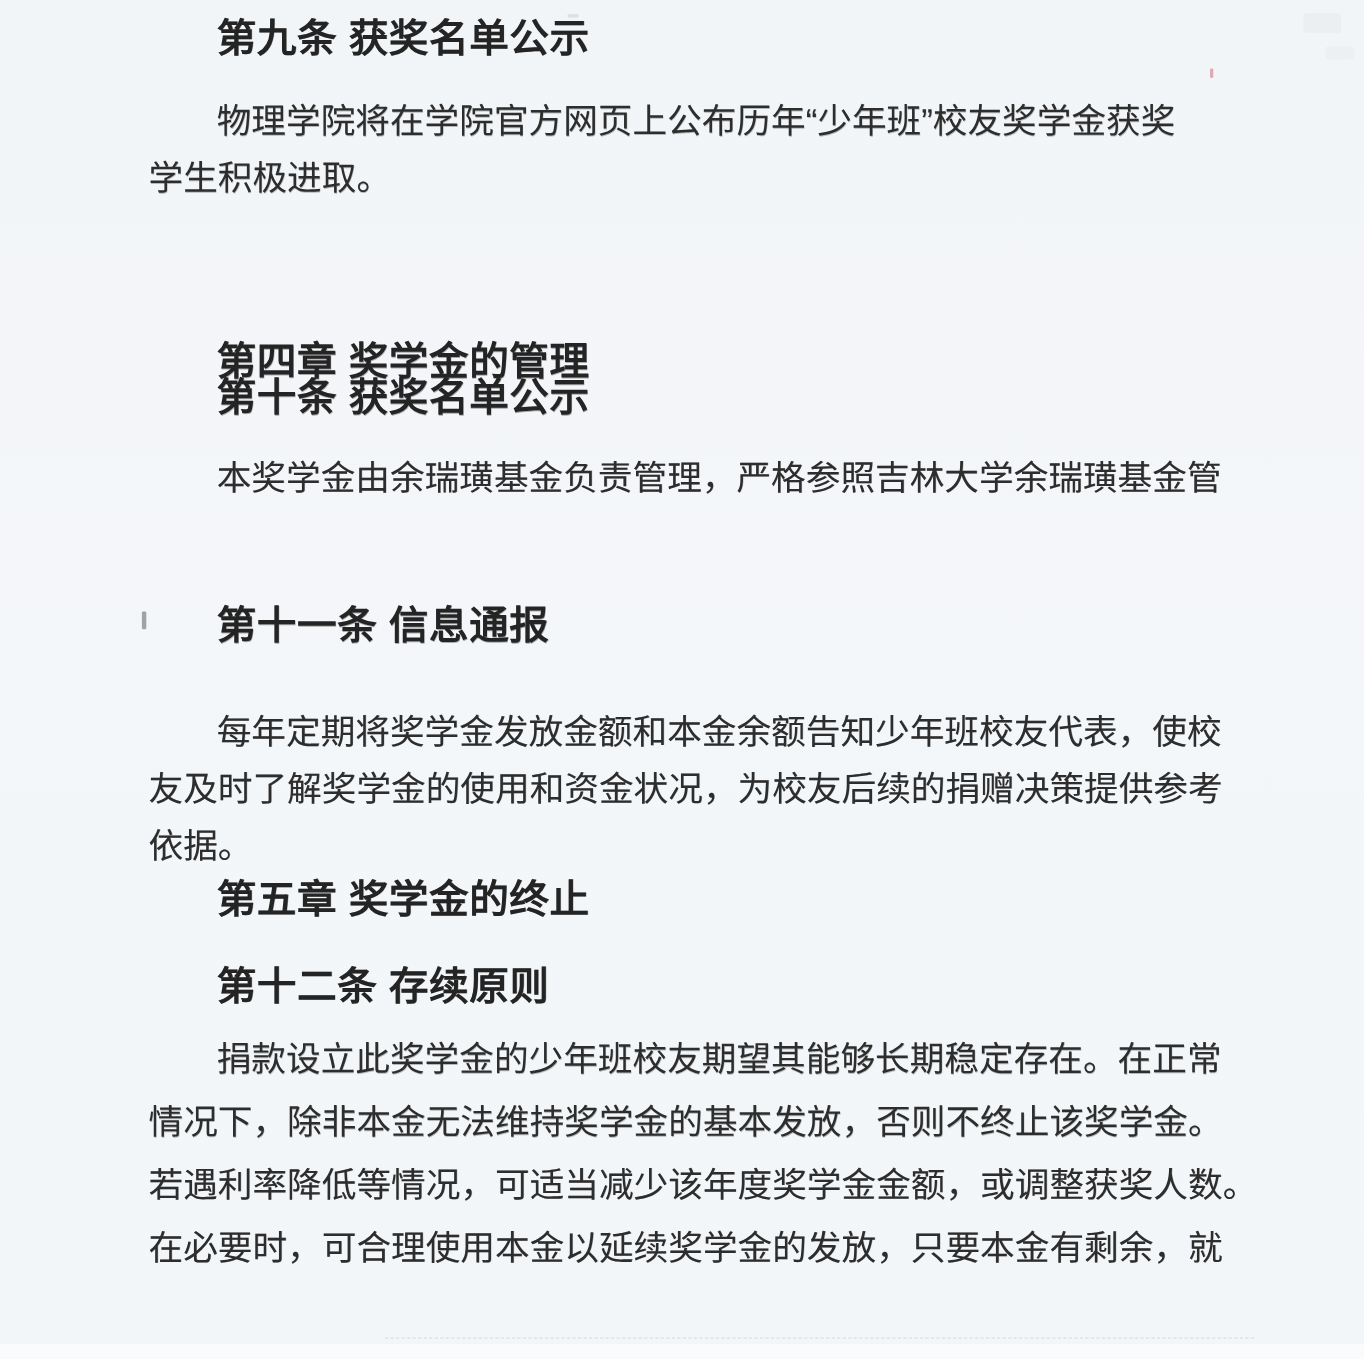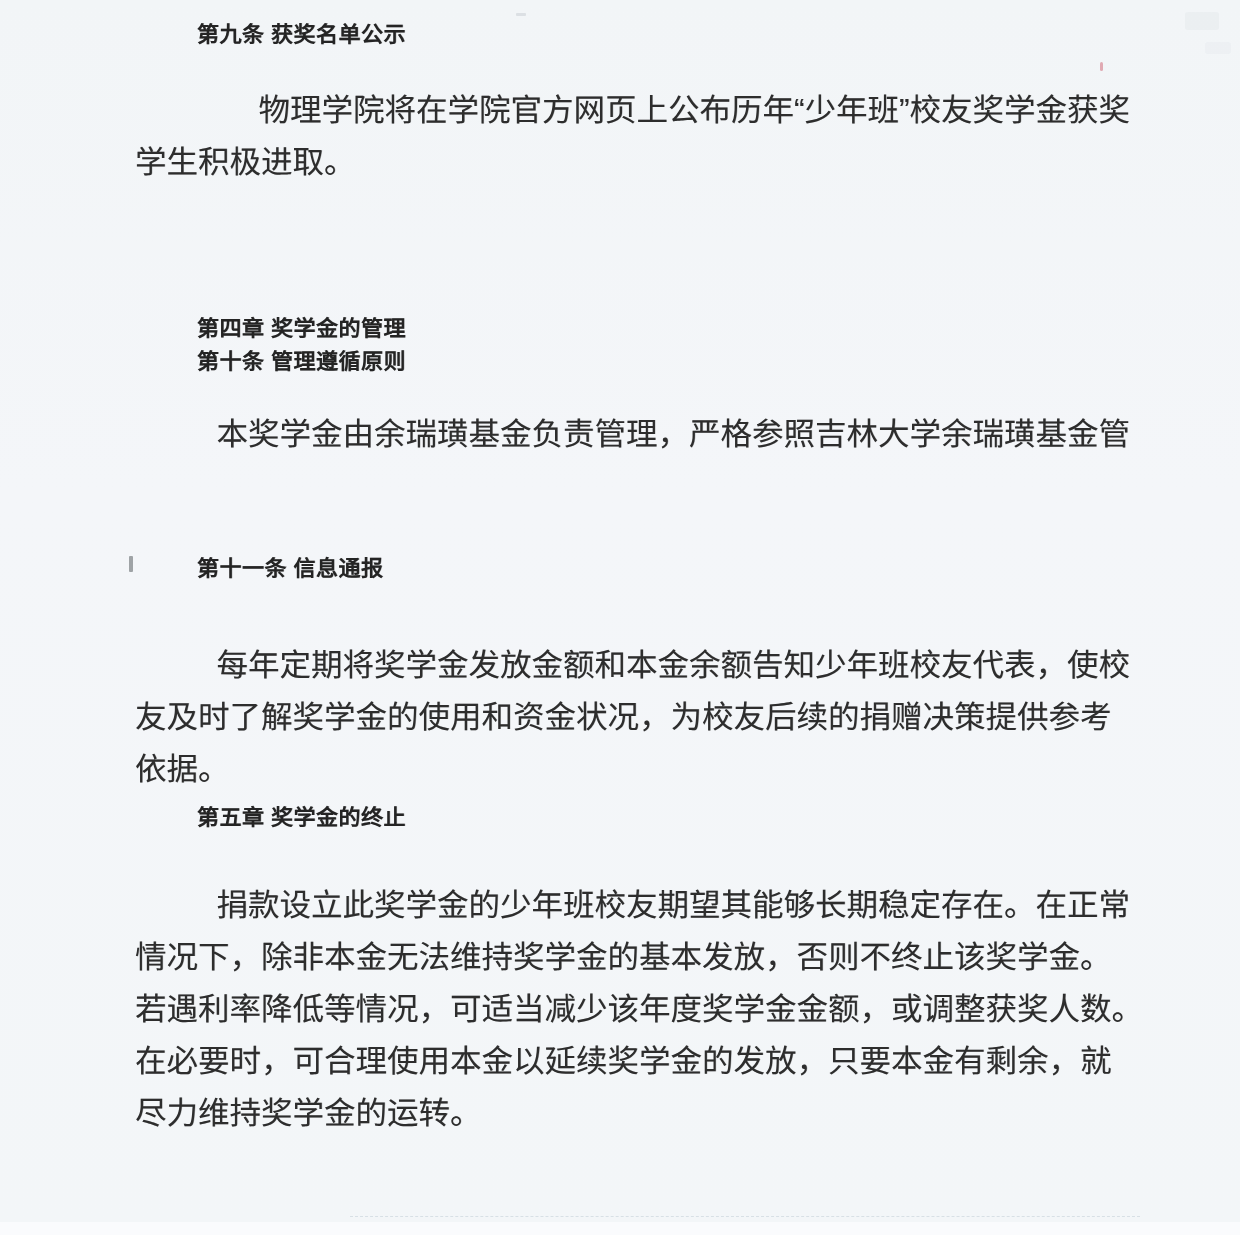--- a/index.html
+++ b/index.html
@@ -16,42 +16,41 @@
   }
   .doc {
     position: absolute;
     inset: 0;
   }
   .block {
     position: absolute;
   }
   .heading {
     left: 197px;
-    font-size: 22px;
+    font-size: 36px;
     font-weight: 700;
     line-height: 36px;
     color: #242424;
     letter-spacing: 0.5px;
     white-space: nowrap;
     text-shadow: 0.4px 0.4px 0.5px rgba(30,30,30,0.35);
   }
   .paragraph {
     left: 135px;
     width: 995px;
     color: #2d2d2d;
   }
   .paragraph .line {
     font-size: 31.5px;
     line-height: 52px;
     white-space: nowrap;
     text-shadow: 0.4px 0.4px 0.5px rgba(40,40,40,0.3);
   }
   .paragraph .line:first-child {
     padding-left: 62px;
-    text-align: right;
   }
   
   .doc > .block:nth-child(1)  { top: 17px;  }
   .doc > .block:nth-child(2)  { top: 84px;  }
   .doc > .block:nth-child(3)  { top: 271px; margin-top: 40px; }
   .doc > .block:nth-child(4)  { top: 344px; }
   .doc > .block:nth-child(5)  { top: 408px; }
   .doc > .block:nth-child(6)  { top: 551px; }
   .doc > .block:nth-child(7)  { top: 615px; margin-top: 24px; }
   .doc > .block:nth-child(8)  { top: 800px; }
@@ -94,37 +93,37 @@
 <body>
 
 <div class="page">
   <div class="doc">
       <div class="block heading">第九条 获奖名单公示</div>
       <div class="block paragraph">
         <div class="line">物理学院将在学院官方网页上公布历年“少年班”校友奖学金获奖</div>
         <div class="line">学生积极进取。</div>
       </div>
       <div class="block heading">第四章 奖学金的管理</div>
-      <div class="block heading">第十条 管理遵循原则</div>
+      <div class="block heading">第十条 获奖名单公示</div>
       <div class="block paragraph">
         <div class="line">本奖学金由余瑞璜基金负责管理，严格参照吉林大学余瑞璜基金管</div>
       </div>
       <div class="block heading">第十一条 信息通报</div>
       <div class="block paragraph">
         <div class="line">每年定期将奖学金发放金额和本金余额告知少年班校友代表，使校</div>
         <div class="line">友及时了解奖学金的使用和资金状况，为校友后续的捐赠决策提供参考</div>
         <div class="line">依据。</div>
       </div>
       <div class="block heading">第五章 奖学金的终止</div>
+      <div class="block heading">第十二条 存续原则</div>
       <div class="block paragraph">
         <div class="line">捐款设立此奖学金的少年班校友期望其能够长期稳定存在。在正常</div>
         <div class="line">情况下，除非本金无法维持奖学金的基本发放，否则不终止该奖学金。</div>
         <div class="line">若遇利率降低等情况，可适当减少该年度奖学金金额，或调整获奖人数。</div>
         <div class="line">在必要时，可合理使用本金以延续奖学金的发放，只要本金有剩余，就</div>
-        <div class="line">尽力维持奖学金的运转。</div>
       </div>
     </div>
 
   <div class="artifact a-left-tick"></div>
   <div class="artifact a-pink-speck"></div>
   <div class="artifact a-top-smudge-1"></div>
   <div class="artifact a-top-smudge-2"></div>
   <div class="artifact a-top-dash"></div>
   <div class="artifact a-bottom-line"></div>
   <div class="artifact a-bottom-strip"></div>

